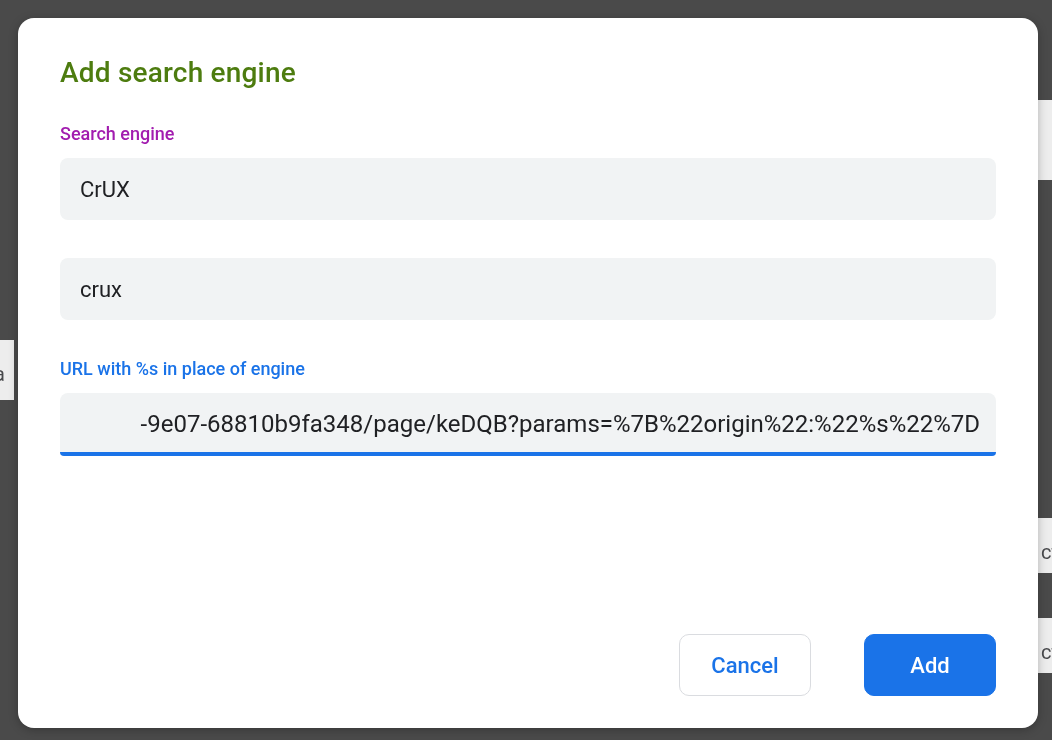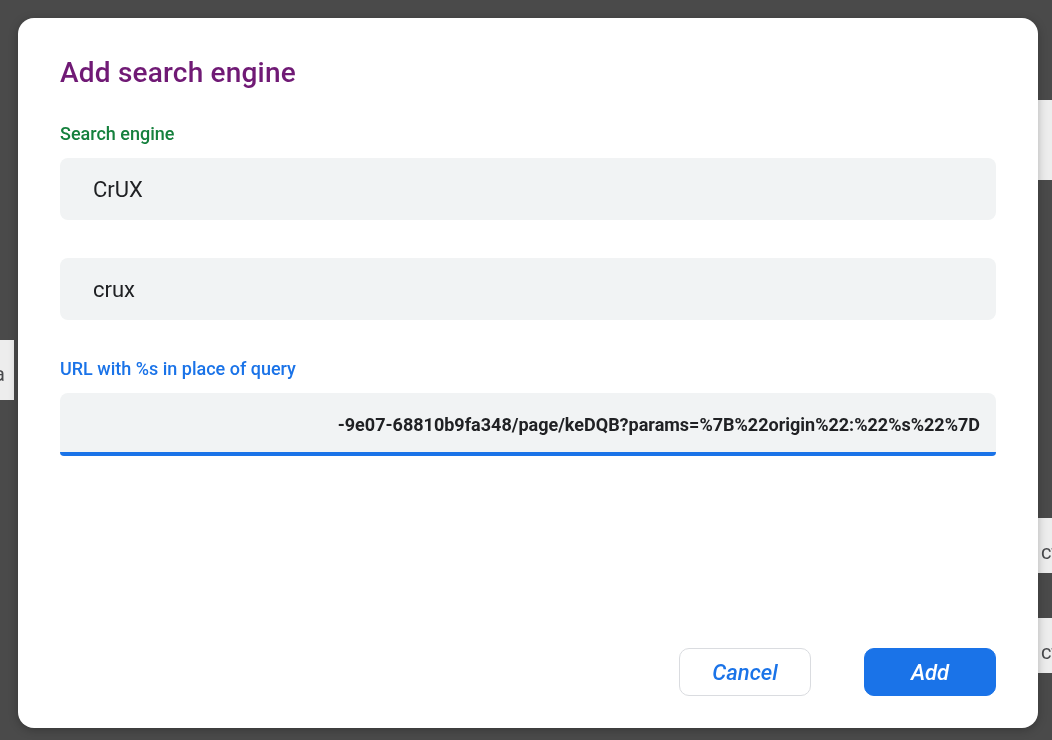--- a/index.html
+++ b/index.html
@@ -42,94 +42,92 @@
     border-radius: 16px;
     box-shadow: 0 2px 10px rgba(0,0,0,0.25);
     padding: 38px 42px 32px 42px;
     display: flex;
     flex-direction: column;
   }
 
   .modal-title {
     font-size: 28px;
     font-weight: 500;
-    color: #701a75;
+    color: #4d7c0f;
     letter-spacing: 0.2px;
     margin-bottom: 34px;
   }
 
   .field {
     margin-bottom: 38px;
   }
   .field-label {
     display: block;
     font-size: 18px;
     font-weight: 500;
-    color: #15803d;
+    color: #a21caf;
     margin-bottom: 14px;
   }
   .field-label.focused {
     color: #1a73e8;
   }
 
   .text-input {
     width: 100%;
     height: 62px;
     background: #f1f3f4;
     border: none;
     border-radius: 8px;
-    padding: 0 33px;
+    padding: 0 20px;
     font-size: 22px;
     color: #202124;
     font-family: inherit;
     outline: none;
   }
   .text-input::placeholder { color: #5f6368; }
 
   .url-wrap {
     position: relative;
     width: 100%;
   }
   .text-input.url {
     border-bottom-left-radius: 0;
     border-bottom-right-radius: 0;
-    font-size: 18px;
+    font-size: 24px;
     text-align: right;
     padding-right: 16px;
-    font-weight: bold;
   }
   .focus-underline {
     position: absolute;
     left: 0; right: 0; bottom: -1px;
     height: 4px;
     background: #1a73e8;
     border-bottom-left-radius: 4px;
     border-bottom-right-radius: 4px;
   }
 
   .spacer { flex: 1 1 auto; }
 
   .actions {
     display: flex;
     justify-content: flex-end;
     gap: 18px;
   }
   .btn {
-    height: 48px;
+    height: 62px;
     min-width: 132px;
     padding: 0 30px;
     border-radius: 10px;
     font-size: 22px;
     font-weight: 500;
     font-family: inherit;
     cursor: pointer;
     display: inline-flex;
     align-items: center;
     justify-content: center;
-    font-style: italic;
   }
   .btn.secondary {
     background: #ffffff;
     border: 1px solid #dadce0;
     color: #1a73e8;
   }
   .btn.primary {
     background: #1a73e8;
     border: 1px solid #1a73e8;
     color: #ffffff;
@@ -154,21 +152,21 @@
   <div class="field">
     <label class="field-label">Search engine</label>
     <input type="text" class="text-input" value="CrUX" style="">
   </div>
 
   <div class="field">
     <input type="text" class="text-input" value="crux" style="">
   </div>
 
   <div class="field" style="margin-bottom:0;">
-    <label class="field-label focused">URL with %s in place of query</label>
+    <label class="field-label focused">URL with %s in place of engine</label>
     <div class="url-wrap">
       <input type="text" class="text-input url" value="-9e07-68810b9fa348/page/keDQB?params=%7B%22origin%22:%22%s%22%7D" style="">
       <div class="focus-underline"></div>
     </div>
   </div>
 
   <div class="spacer"></div>
 
   <div class="actions">
     <button class="btn secondary">Cancel</button>

